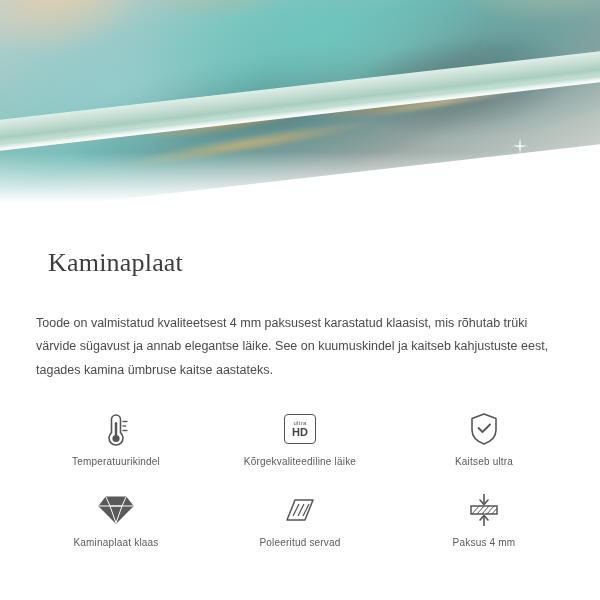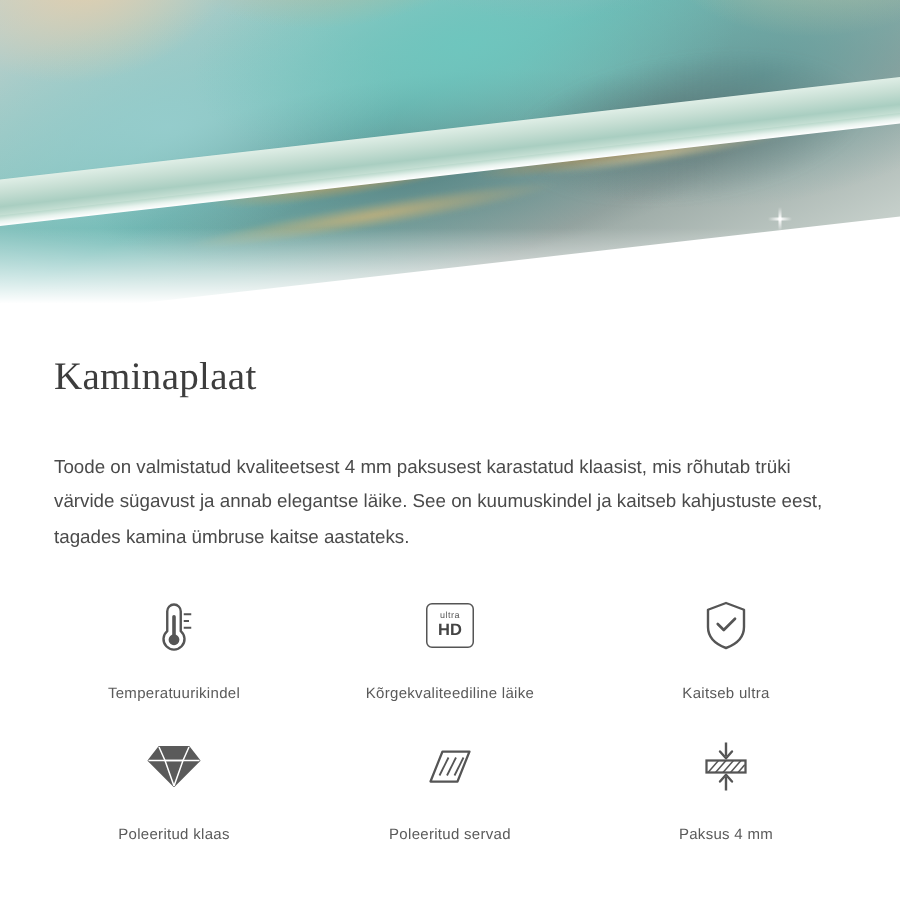--- a/index.html
+++ b/index.html
@@ -137,21 +137,21 @@
   .sparkle.s2::after { width: 16px; margin-left: -8px; }
 
   
   .content {
     position: absolute;
     left: 0;
     top: 222px;
     width: 600px;
   }
   .headline {
-    margin: 0;
+    margin: 12px;
     padding: 12px 36px 0 36px;
     font-family: "Liberation Serif", serif;
     font-weight: 400;
     font-size: 26px;
     line-height: 1.28;
     color: #3d3d3d;
     letter-spacing: 0.2px;
   }
   .headline .line2 {
     display: block;
@@ -177,21 +177,21 @@
     align-items: center;
     justify-content: flex-start;
   }
   .feature-icon {
     height: 42px;
     display: flex;
     align-items: center;
     justify-content: center;
   }
   .feature-label {
-    margin-top: 19px;
+    margin-top: 6px;
     font-size: 10px;
     color: #5a5a5a;
     text-align: right;
     letter-spacing: 0.2px;
   }
   .hd-box {
     width: 30px;
     height: 28px;
     border: 1.6px solid #555;
     border-radius: 4px;
@@ -278,21 +278,21 @@
       <div class="feature">
         <div class="feature-icon">
           <svg width="38" height="34" viewBox="0 0 38 34">
             <path d="M9 4 H29 L36 13 L19 30 L2 13 Z" fill="#5a5a5a" stroke="#5a5a5a" stroke-width="1.2" stroke-linejoin="round"></path>
             <path d="M2 13 H36" stroke="#ffffff" stroke-width="1"></path>
             <path d="M9 4 L13 13 L19 30" stroke="#ffffff" stroke-width="1" fill="none"></path>
             <path d="M29 4 L25 13 L19 30" stroke="#ffffff" stroke-width="1" fill="none"></path>
             <path d="M13 13 H25" stroke="#ffffff" stroke-width="1"></path>
           </svg>
         </div>
-        <div class="feature-label">Poleeritud klaas</div>
+        <div class="feature-label">Kaminaplaat klaas</div>
       </div>
 
       <div class="feature">
         <div class="feature-icon">
           <svg width="38" height="34" viewBox="0 0 38 34">
             <path d="M6 27 L14 7 H32 L24 27 Z" fill="none" stroke="#555" stroke-width="1.5" stroke-linejoin="round"></path>
             <line x1="12" y1="23" x2="18" y2="11" stroke="#555" stroke-width="1.2"></line>
             <line x1="17" y1="23" x2="23" y2="11" stroke="#555" stroke-width="1.2"></line>
             <line x1="22" y1="23" x2="28" y2="11" stroke="#555" stroke-width="1.2"></line>
           </svg>

